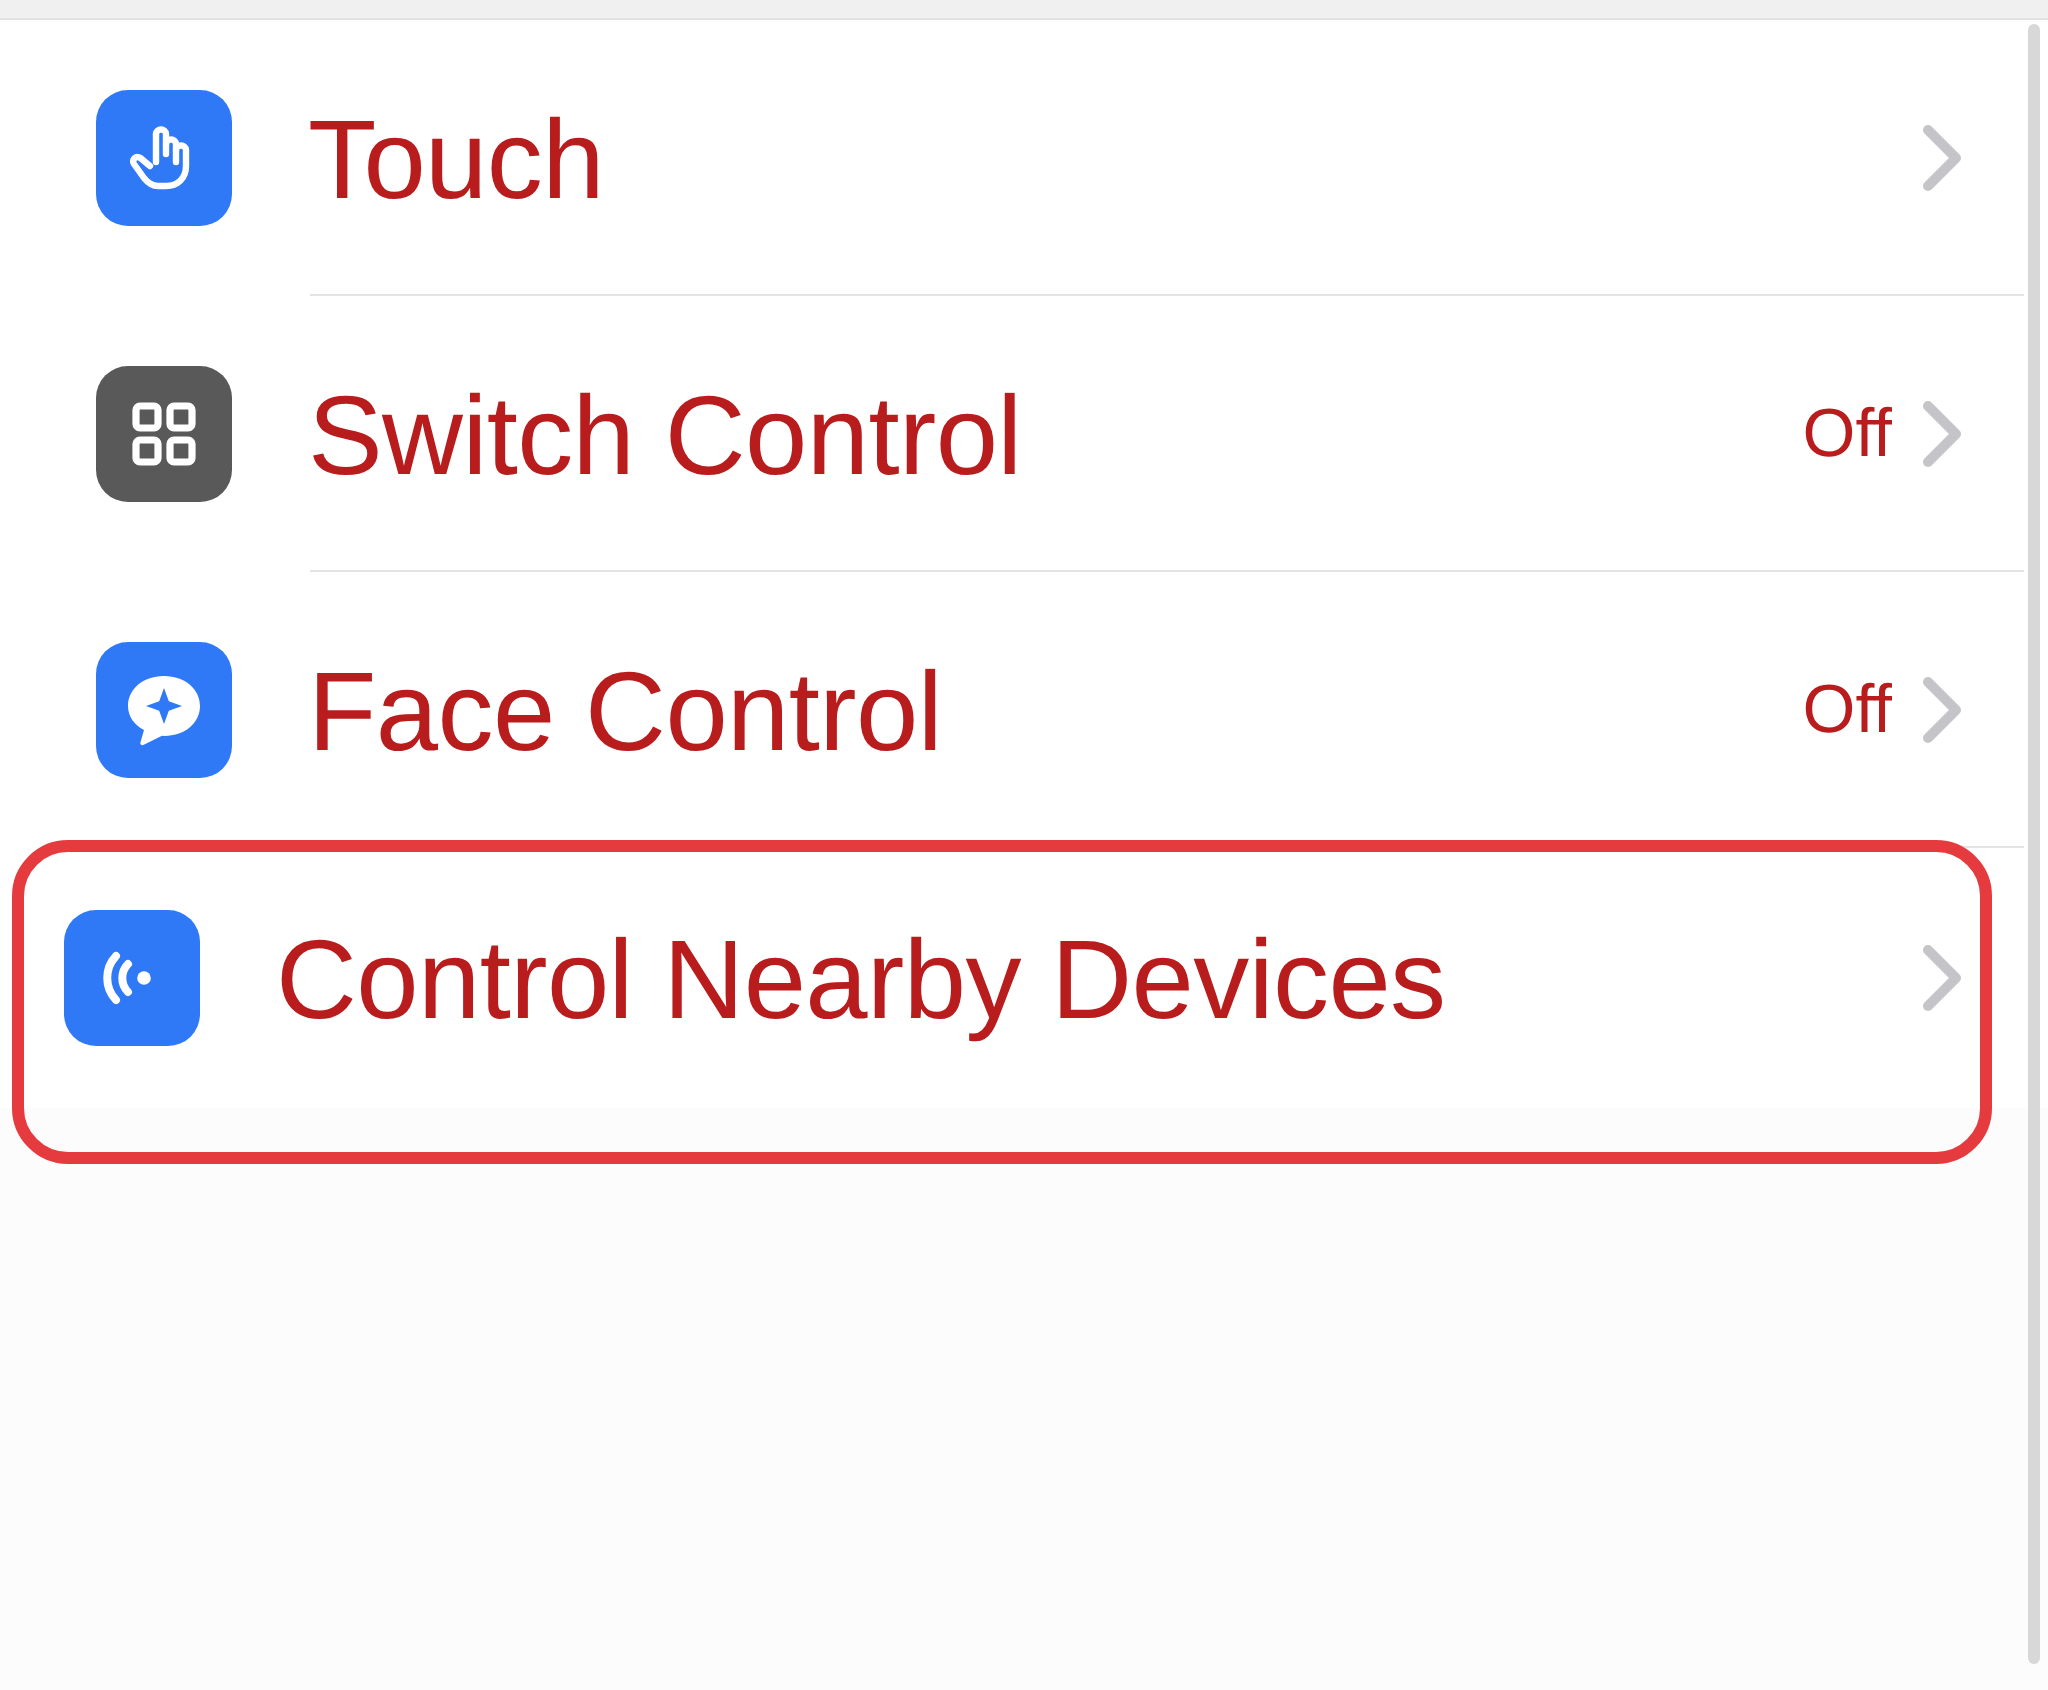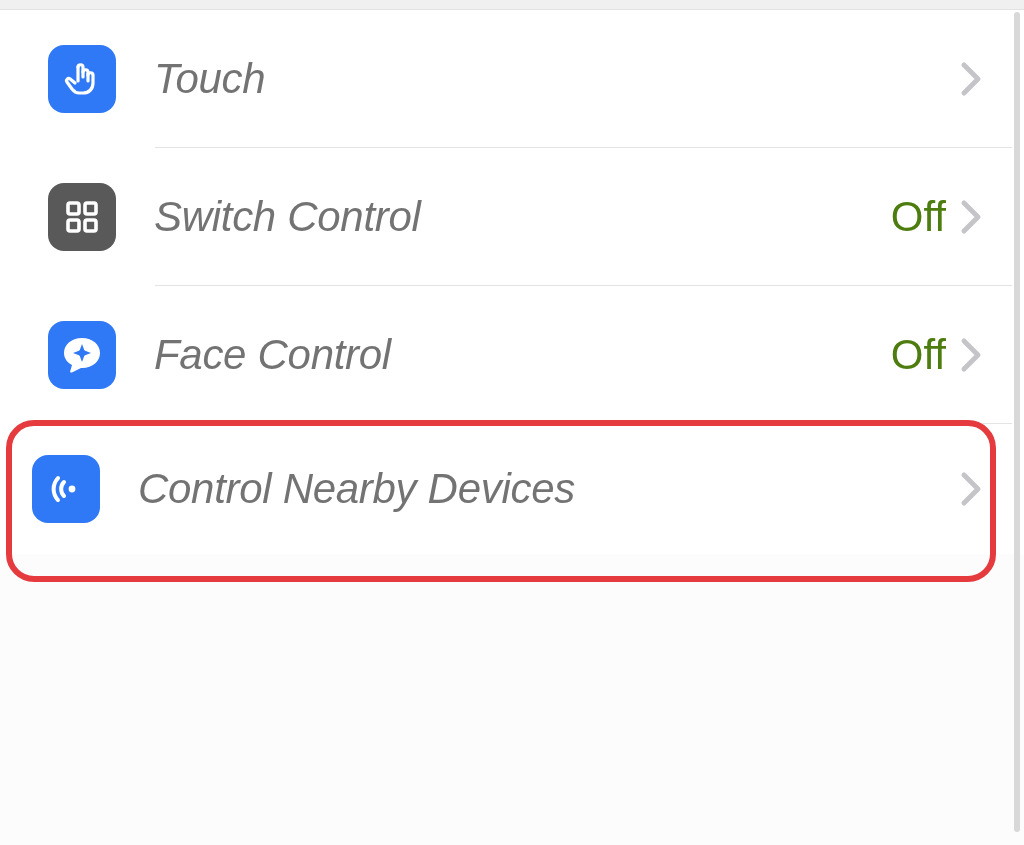--- a/index.html
+++ b/index.html
@@ -49,30 +49,29 @@
     display: flex;
     align-items: center;
     justify-content: center;
     flex-shrink: 0;
     margin-right: 38px;
   }
   .icon-blue { background: #2f79f6; }
   .icon-green { background: #67cd5f; }
   .icon-gray { background: #595959; }
   .label {
-    font-size: 42px;
-    color: #737373;
+    font-size: 56px;
+    color: #b91c1c;
     font-weight: 400;
     flex: 1;
     letter-spacing: -0.3px;
-    font-style: italic;
   }
   .value {
-    font-size: 42px;
-    color: #4d7c0f;
+    font-size: 34px;
+    color: #b91c1c;
     margin-right: 12px;
   }
   .chevron {
     width: 26px;
     height: 40px;
     flex-shrink: 0;
   }
   .chevron svg { display:block; }
   .highlight-box {
     position: absolute;

